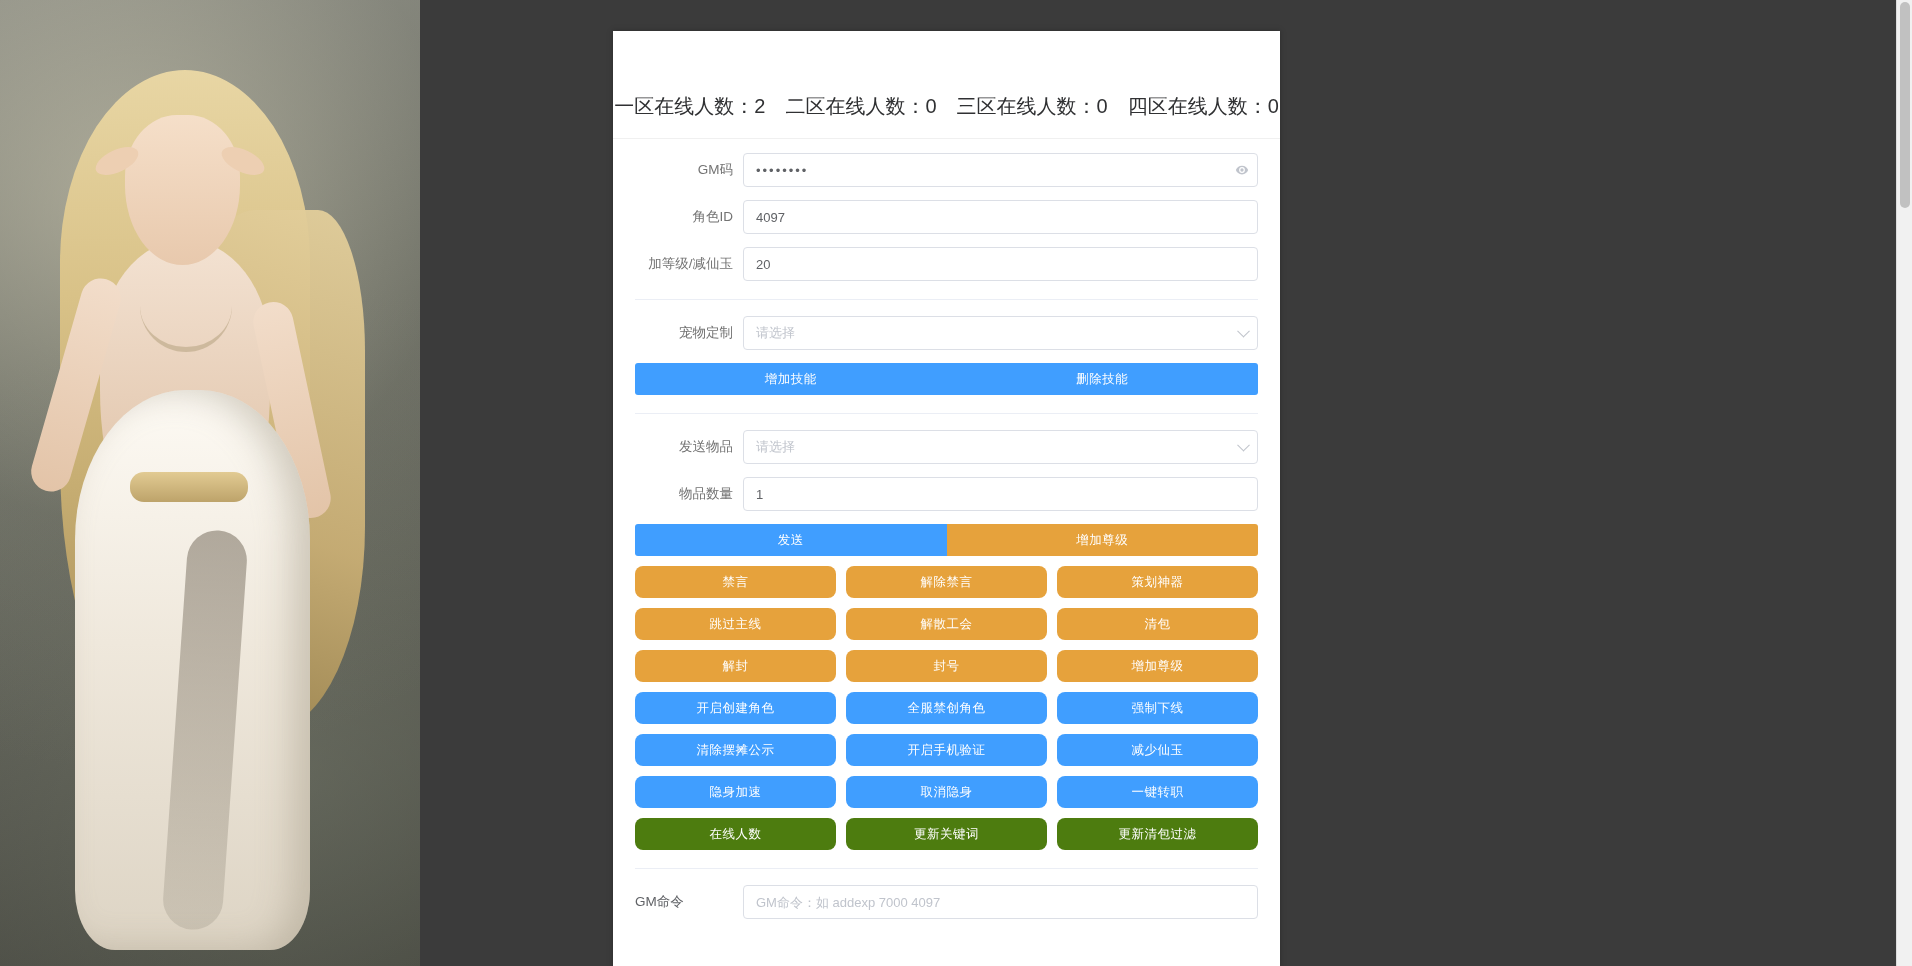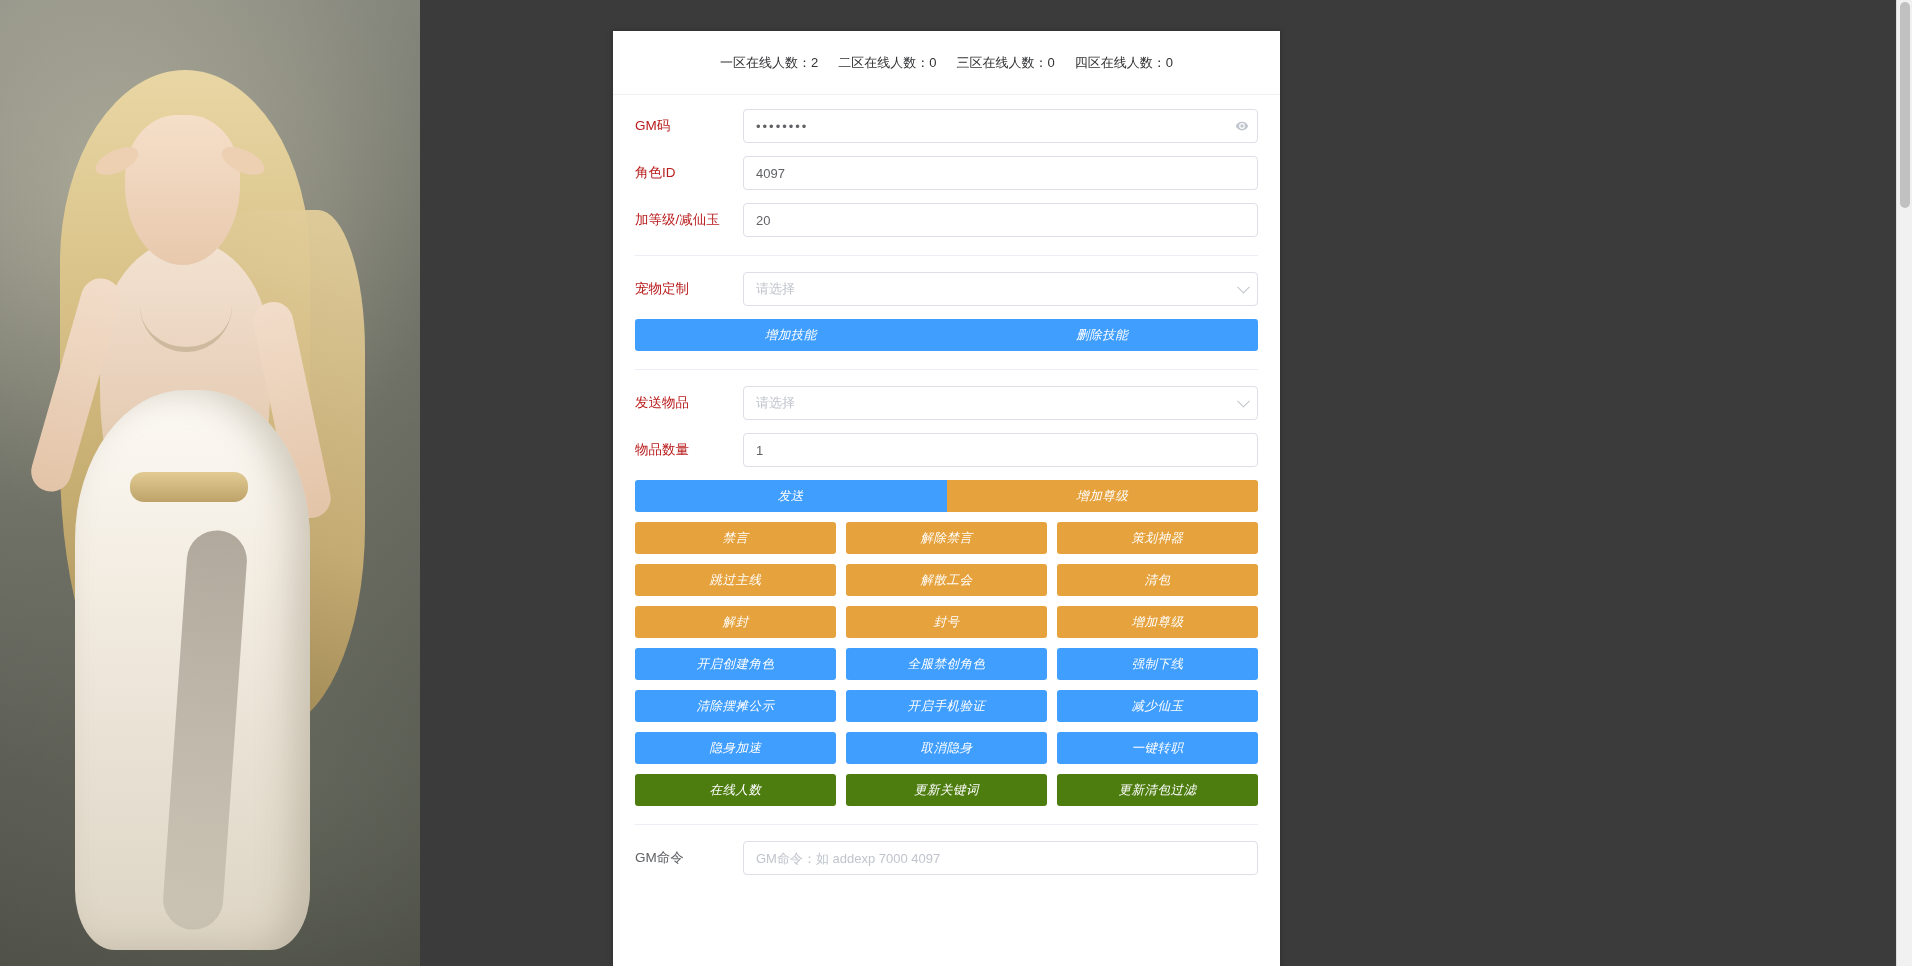--- a/index.html
+++ b/index.html
@@ -141,40 +141,41 @@
     background: #ffffff;
     box-shadow: 0 0 6px rgba(0,0,0,.25);
     overflow: hidden;
   }
   .online-bar {
     height: 64px;
     display: flex;
     align-items: center;
     justify-content: center;
     gap: 20px;
-    font-size: 13px;
+    font-size: 20px;
     color: #303133;
     border-bottom: 1px solid #f0f0f0;
+    margin-top: 44px;
   }
   .online-bar .num { color: #303133; }
   .form {
     padding: 14px 22px 0 22px;
   }
   .row {
     display: flex;
     align-items: center;
     margin-bottom: 13px;
     min-height: 34px;
   }
   .row .lbl {
     width: 108px;
     flex: 0 0 108px;
     font-size: 13.5px;
-    color: #b91c1c;
-    text-align: left;
+    color: #737373;
+    text-align: right;
     padding-right: 10px;
   }
   .ctl {
     flex: 1 1 auto;
     position: relative;
   }
   .input {
     width: 100%;
     height: 34px;
     border: 1px solid #dcdfe6;
@@ -235,27 +236,26 @@
     height: 32px;
     border: none;
     color: #fff;
     font-size: 12.5px;
     font-family: "Liberation Sans", sans-serif;
     cursor: pointer;
     display: flex;
     align-items: center;
     justify-content: center;
     letter-spacing: .5px;
-    font-style: italic;
   }
   .btn.blue { background: #409eff; }
   .btn.orange { background: #e6a23c; }
   .btn.red { background: #4d7c0f; }
   .btn-row.gapped { gap: 10px; }
-  .btn-row.gapped .btn { border-radius: 3px; }
+  .btn-row.gapped .btn { border-radius: 8px; }
   .btn.rounded-l { border-radius: 3px 0 0 3px; }
   .btn.rounded-r { border-radius: 0 3px 3px 0; }
   .bottom-row {
     display: flex;
     align-items: center;
     margin-top: 8px;
   }
   .bottom-row .lbl {
     width: 108px;
     flex: 0 0 108px;

